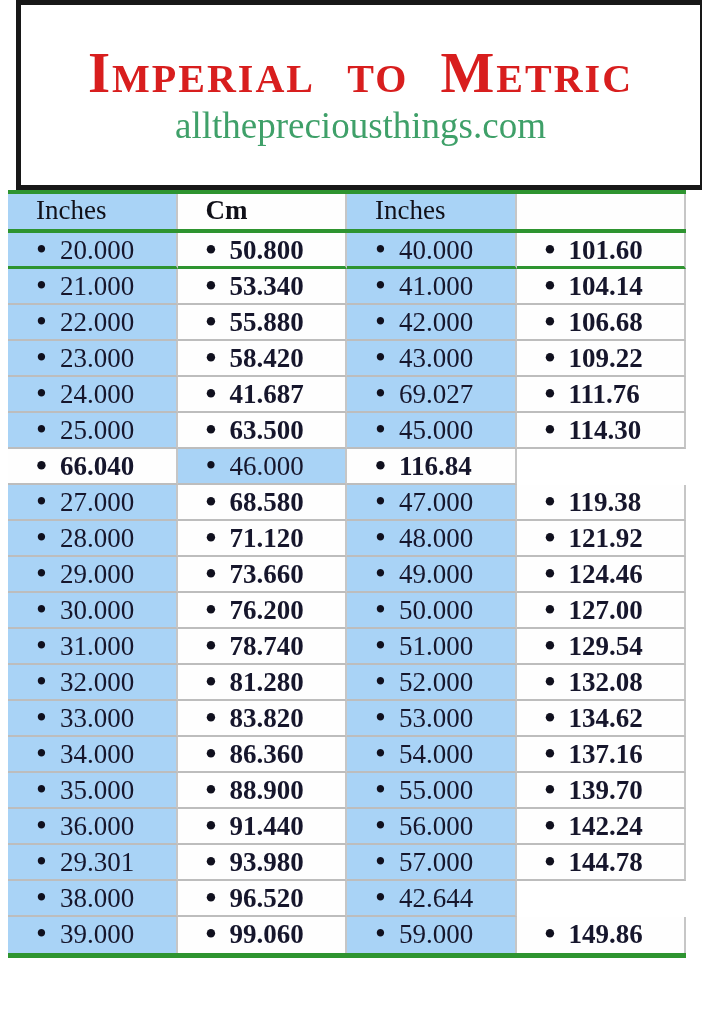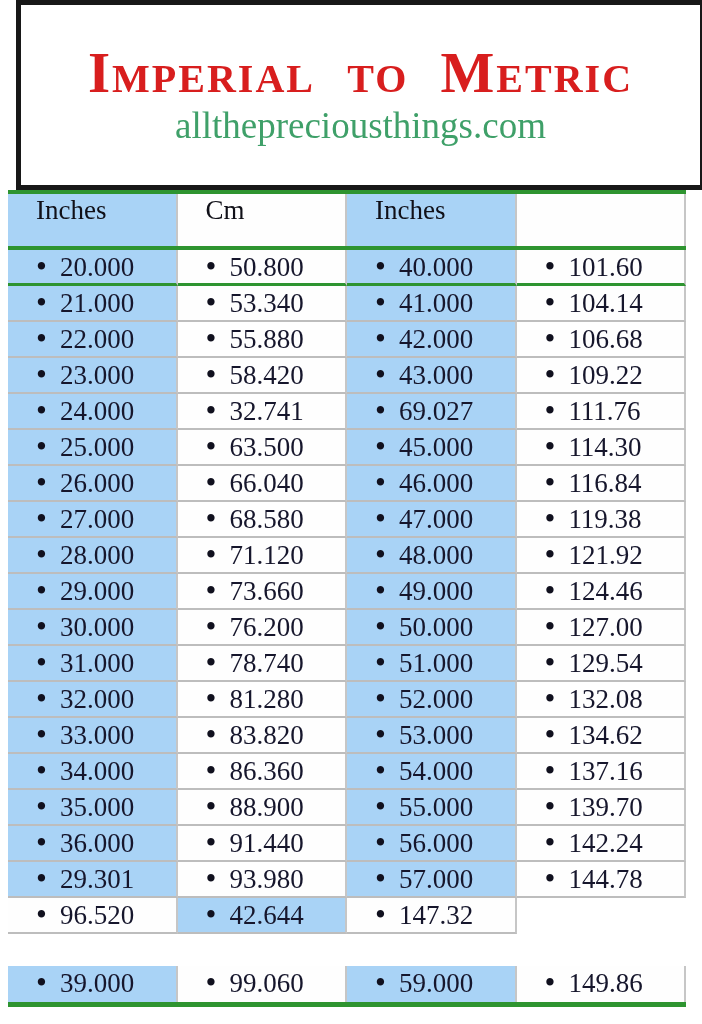--- a/index.html
+++ b/index.html
@@ -59,26 +59,26 @@
   .cell {
     height: 36px;
     line-height: 34px;
     font-size: 27px;
     color: #16162c;
     padding-left: 28px;
     white-space: nowrap;
     overflow: hidden;
     border-right: 2px solid #c6c6c6;
   }
-  .thead .cell { height: 52px; line-height: 32px; color: #101018; }
+  .thead .cell { height: 35px; line-height: 32px; color: #101018; }
   .cell.blue  { background: #a9d3f6; }
-  .cell.white { background: #fefefe; }
+  .cell.white { background: #fefefe; font-weight: bold; }
   .trow .cell { border-bottom: 2px solid #bdbdbd; }
   .trow.first .cell { border-bottom: 3px solid #2e9430; }
-  .trow:last-child .cell { border-bottom: none; margin-top: 32px; }
+  .trow:last-child .cell { border-bottom: none; }
   .bullet {
     display: inline-block;
     font-size: 1.15em;
     margin-right: 13px;
     vertical-align: -0.04em;
     color: #10101e;
   }
 </style>
 </head>
 <body>
@@ -115,32 +115,31 @@
         <div class="cell white"><span class="bullet">•</span><span>106.68</span></div>
       </div>
       <div class="trow">
         <div class="cell blue"><span class="bullet">•</span><span>23.000</span></div>
         <div class="cell white"><span class="bullet">•</span><span>58.420</span></div>
         <div class="cell blue"><span class="bullet">•</span><span>43.000</span></div>
         <div class="cell white"><span class="bullet">•</span><span>109.22</span></div>
       </div>
       <div class="trow">
         <div class="cell blue"><span class="bullet">•</span><span>24.000</span></div>
-        <div class="cell white"><span class="bullet">•</span><span>32.741</span></div>
+        <div class="cell white"><span class="bullet">•</span><span>41.687</span></div>
         <div class="cell blue"><span class="bullet">•</span><span>69.027</span></div>
         <div class="cell white"><span class="bullet">•</span><span>111.76</span></div>
       </div>
       <div class="trow">
         <div class="cell blue"><span class="bullet">•</span><span>25.000</span></div>
         <div class="cell white"><span class="bullet">•</span><span>63.500</span></div>
         <div class="cell blue"><span class="bullet">•</span><span>45.000</span></div>
         <div class="cell white"><span class="bullet">•</span><span>114.30</span></div>
       </div>
       <div class="trow">
-        <div class="cell blue"><span class="bullet">•</span><span>26.000</span></div>
         <div class="cell white"><span class="bullet">•</span><span>66.040</span></div>
         <div class="cell blue"><span class="bullet">•</span><span>46.000</span></div>
         <div class="cell white"><span class="bullet">•</span><span>116.84</span></div>
       </div>
       <div class="trow">
         <div class="cell blue"><span class="bullet">•</span><span>27.000</span></div>
         <div class="cell white"><span class="bullet">•</span><span>68.580</span></div>
         <div class="cell blue"><span class="bullet">•</span><span>47.000</span></div>
         <div class="cell white"><span class="bullet">•</span><span>119.38</span></div>
       </div>
@@ -198,23 +197,23 @@
         <div class="cell blue"><span class="bullet">•</span><span>56.000</span></div>
         <div class="cell white"><span class="bullet">•</span><span>142.24</span></div>
       </div>
       <div class="trow">
         <div class="cell blue"><span class="bullet">•</span><span>29.301</span></div>
         <div class="cell white"><span class="bullet">•</span><span>93.980</span></div>
         <div class="cell blue"><span class="bullet">•</span><span>57.000</span></div>
         <div class="cell white"><span class="bullet">•</span><span>144.78</span></div>
       </div>
       <div class="trow">
+        <div class="cell blue"><span class="bullet">•</span><span>38.000</span></div>
         <div class="cell white"><span class="bullet">•</span><span>96.520</span></div>
         <div class="cell blue"><span class="bullet">•</span><span>42.644</span></div>
-        <div class="cell white"><span class="bullet">•</span><span>147.32</span></div>
       </div>
       <div class="trow">
         <div class="cell blue"><span class="bullet">•</span><span>39.000</span></div>
         <div class="cell white"><span class="bullet">•</span><span>99.060</span></div>
         <div class="cell blue"><span class="bullet">•</span><span>59.000</span></div>
         <div class="cell white"><span class="bullet">•</span><span>149.86</span></div>
       </div>
     </div>
 </div>
 

